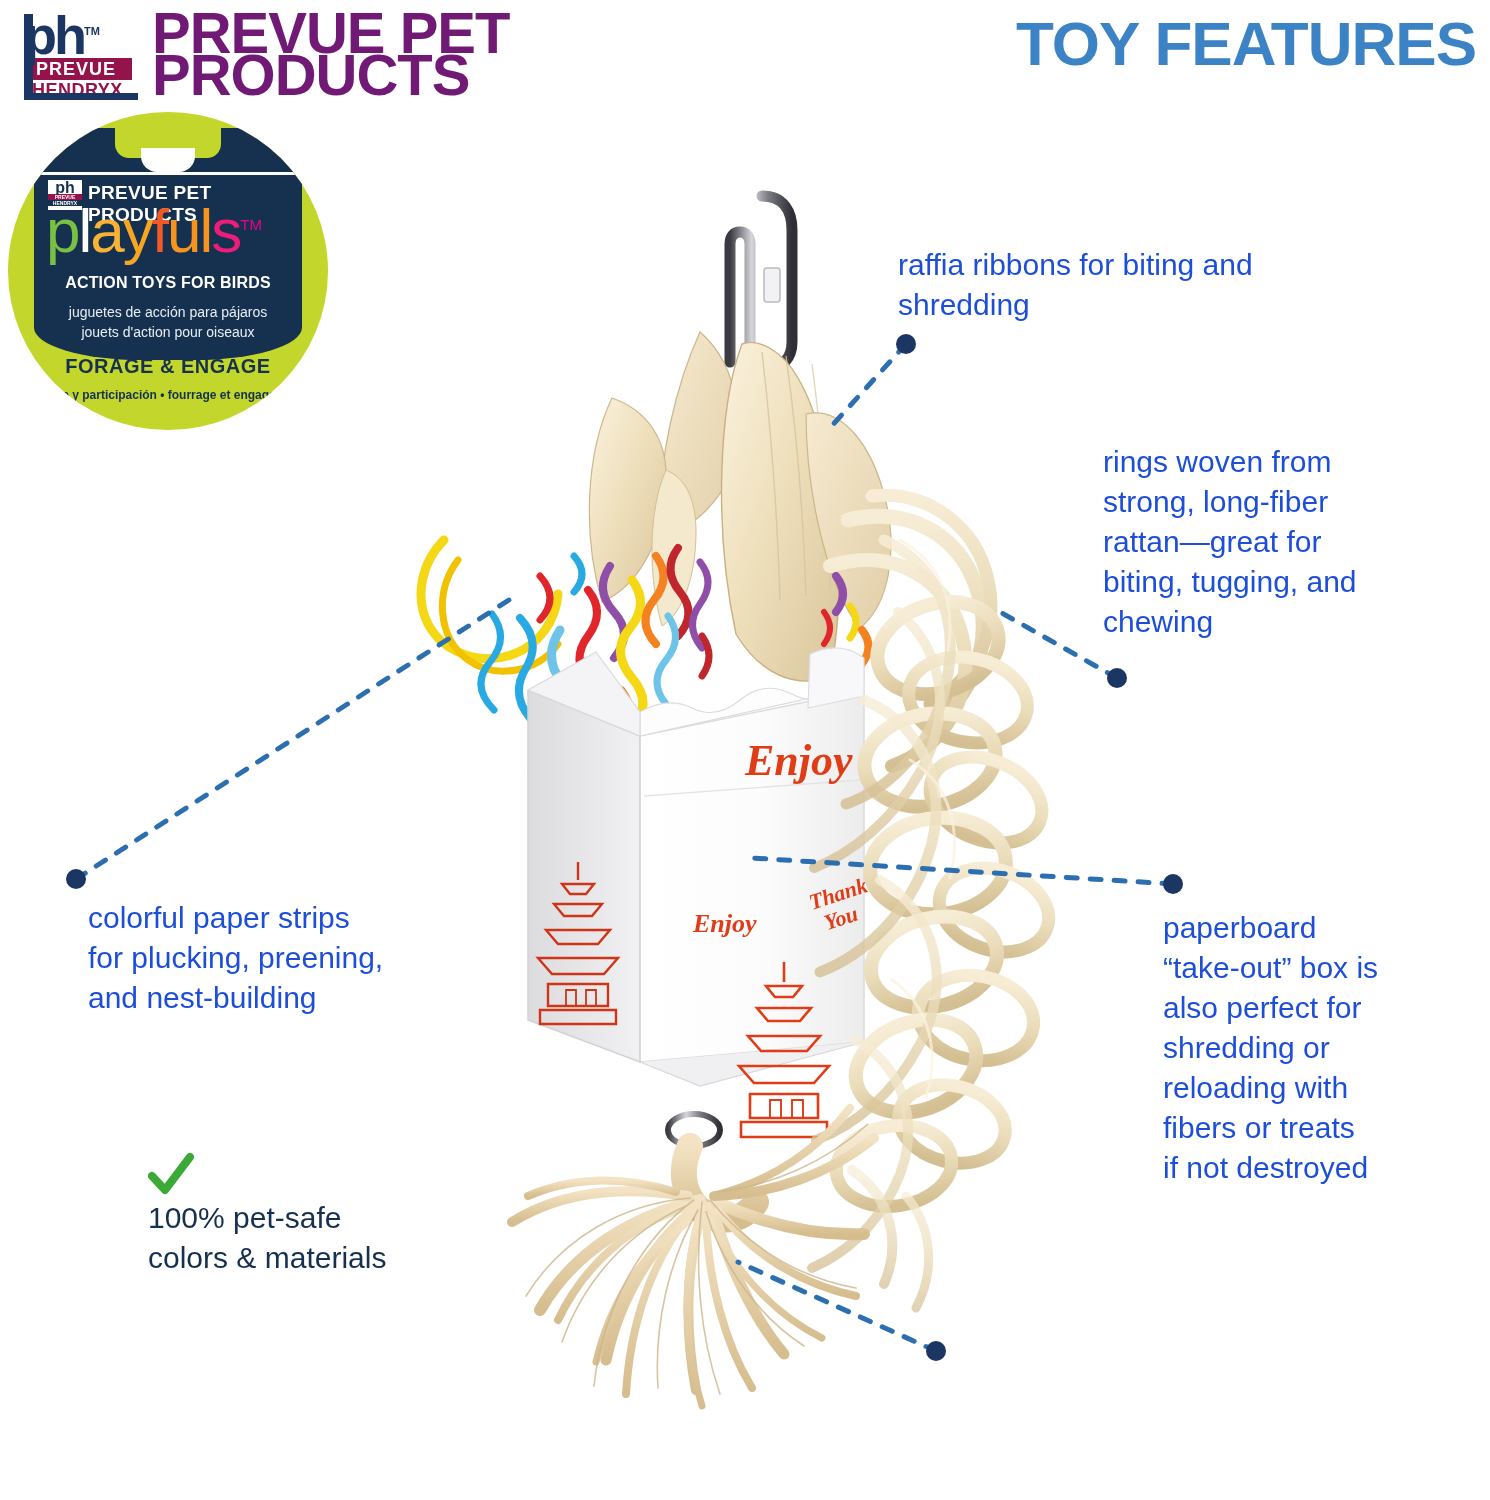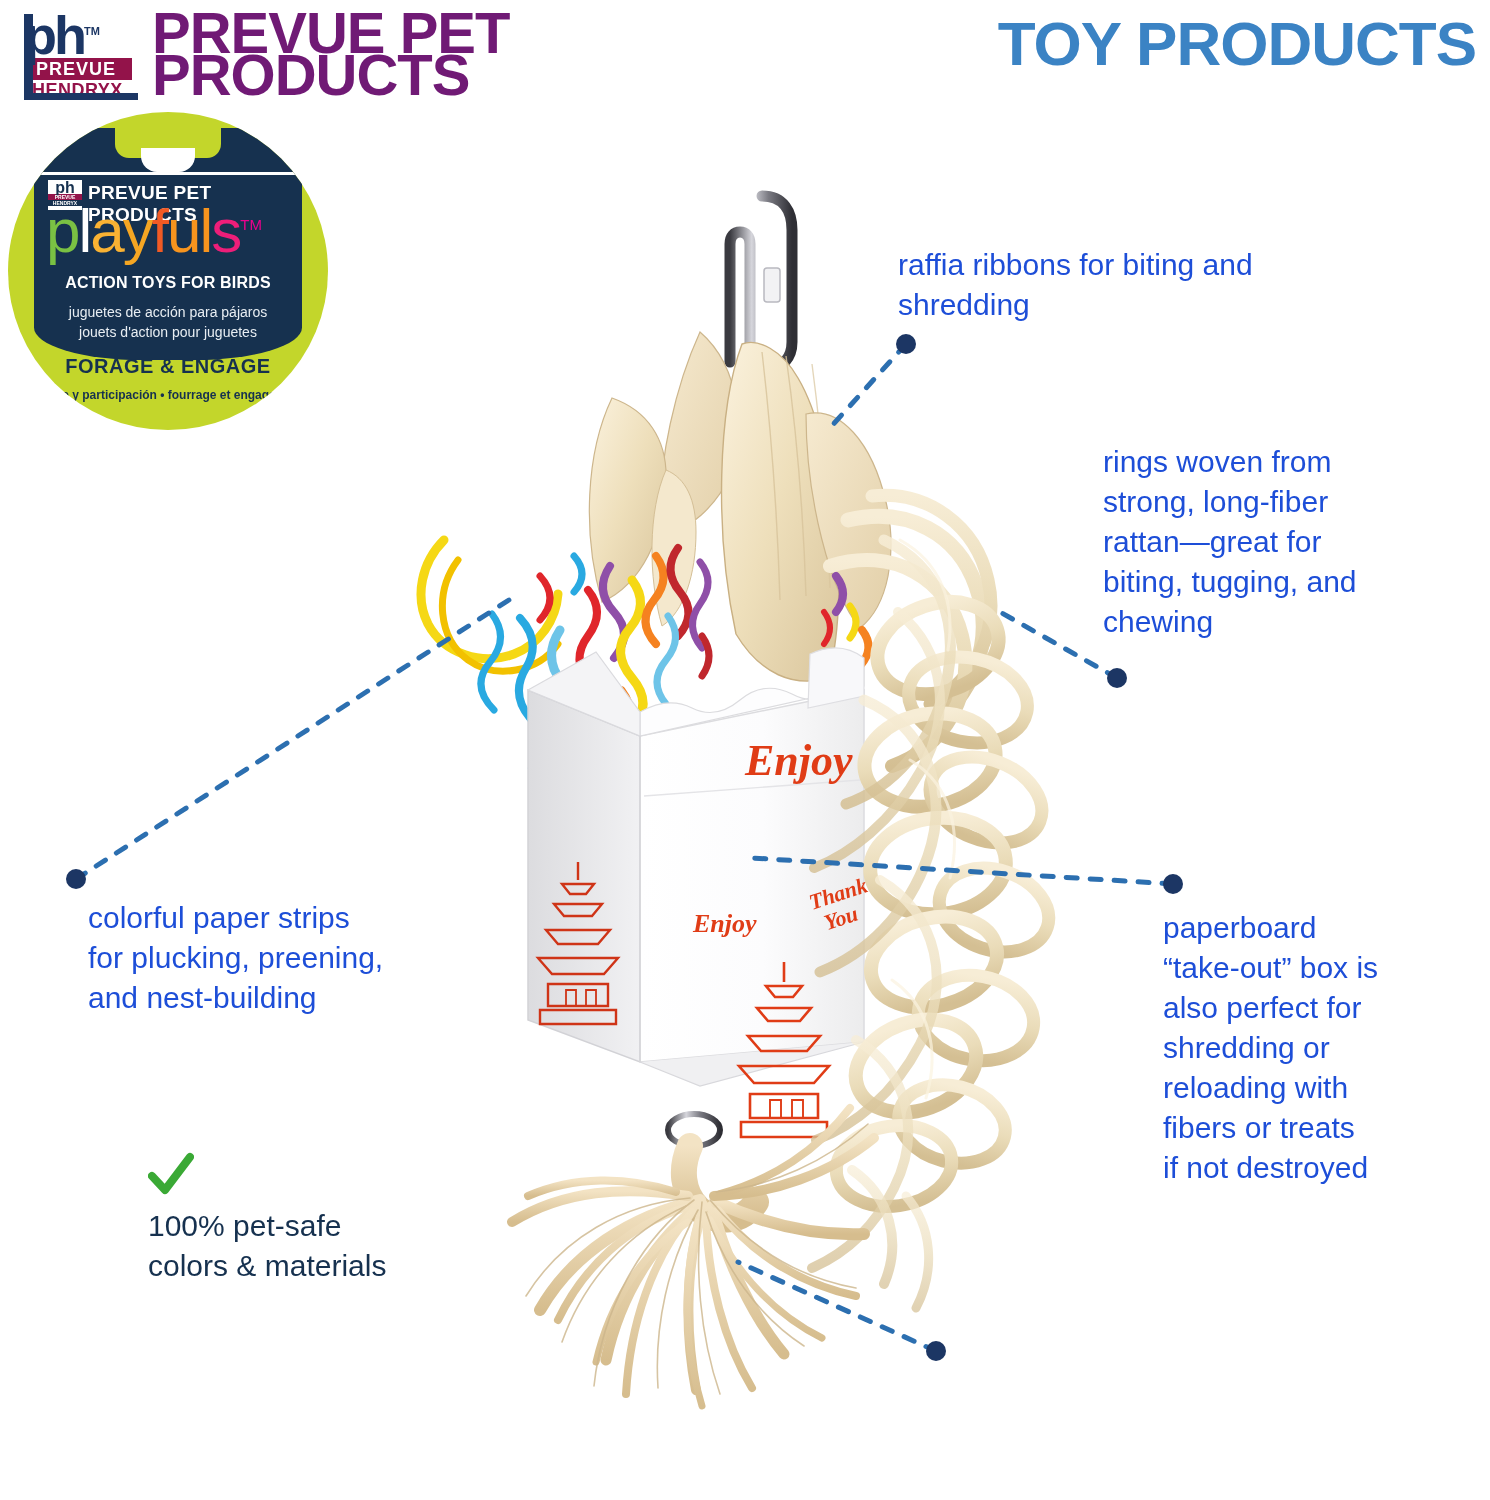--- a/index.html
+++ b/index.html
@@ -112,21 +112,21 @@
   #callout-raffia-ribbons { left: 898px; top: 245px; width: 520px; }
   #callout-rattan-rings   { left: 1103px; top: 442px; width: 400px; }
   #callout-paperboard     { left: 1163px; top: 908px; width: 330px; }
   #callout-paper-strips   { left: 68px;  top: 898px; width: 430px; margin-left: 20px; }
   #callout-raffia-fibers  { left: 898px; top: 1378px; width: 460px; }
 
   
   .petsafe { position: absolute; left: 148px; top: 1152px; width: 340px; }
   .petsafe .check { width: 46px; height: 46px; display: block; }
   .petsafe .petsafe-text {
-    margin-top: 8px; color: #16314f; font-size: 30px; line-height: 40px; white-space: pre-line;
+    color: #16314f; font-size: 30px; line-height: 40px; white-space: pre-line;
   }
 
   
   #leaders, #product { position: absolute; left: 0; top: 0; width: 1490px; height: 1500px; }
   #leaders { pointer-events: none; }
 </style>
 </head>
 <body>
 
 <div id="page">
@@ -154,28 +154,28 @@
           <span>ph</span>
           <small>PREVUE</small>
           <small class="b2">HENDRYX</small>
         </div>
         <div class="badge-brandline">PREVUE PET PRODUCTS</div>
 
         <div class="badge-playfuls"><span class="c1">p</span><span class="c2">l</span><span class="c3">a</span><span class="c4">y</span><span class="c5">f</span><span class="c6">u</span><span class="c6">l</span><span class="c7">s</span><span class="tm">TM</span></div>
 
         <div class="badge-tagline">ACTION TOYS FOR BIRDS</div>
         <div class="badge-sub1">juguetes de acción para pájaros</div>
-        <div class="badge-sub2">jouets d'action pour juguetes</div>
+        <div class="badge-sub2">jouets d'action pour oiseaux</div>
       </div>
       <div class="badge-arc-main">FORAGE &amp; ENGAGE</div>
       <div class="badge-arc-sub">forraje y participación • fourrage et engagement</div>
     </div>
   </div>
 
-  <div class="page-title">TOY PRODUCTS</div>
+  <div class="page-title">TOY FEATURES</div>
 
   <svg id="product" viewBox="0 0 1490 1500">
     <defs>
       <linearGradient id="gMetal" x1="0" y1="0" x2="1" y2="0">
         <stop offset="0%" stop-color="#3a3a40"></stop>
         <stop offset="35%" stop-color="#d6d6dc"></stop>
         <stop offset="62%" stop-color="#7a7a82"></stop>
         <stop offset="100%" stop-color="#2e2e34"></stop>
       </linearGradient>
       <linearGradient id="gBoxFront" x1="0" y1="0" x2="1" y2="0">

